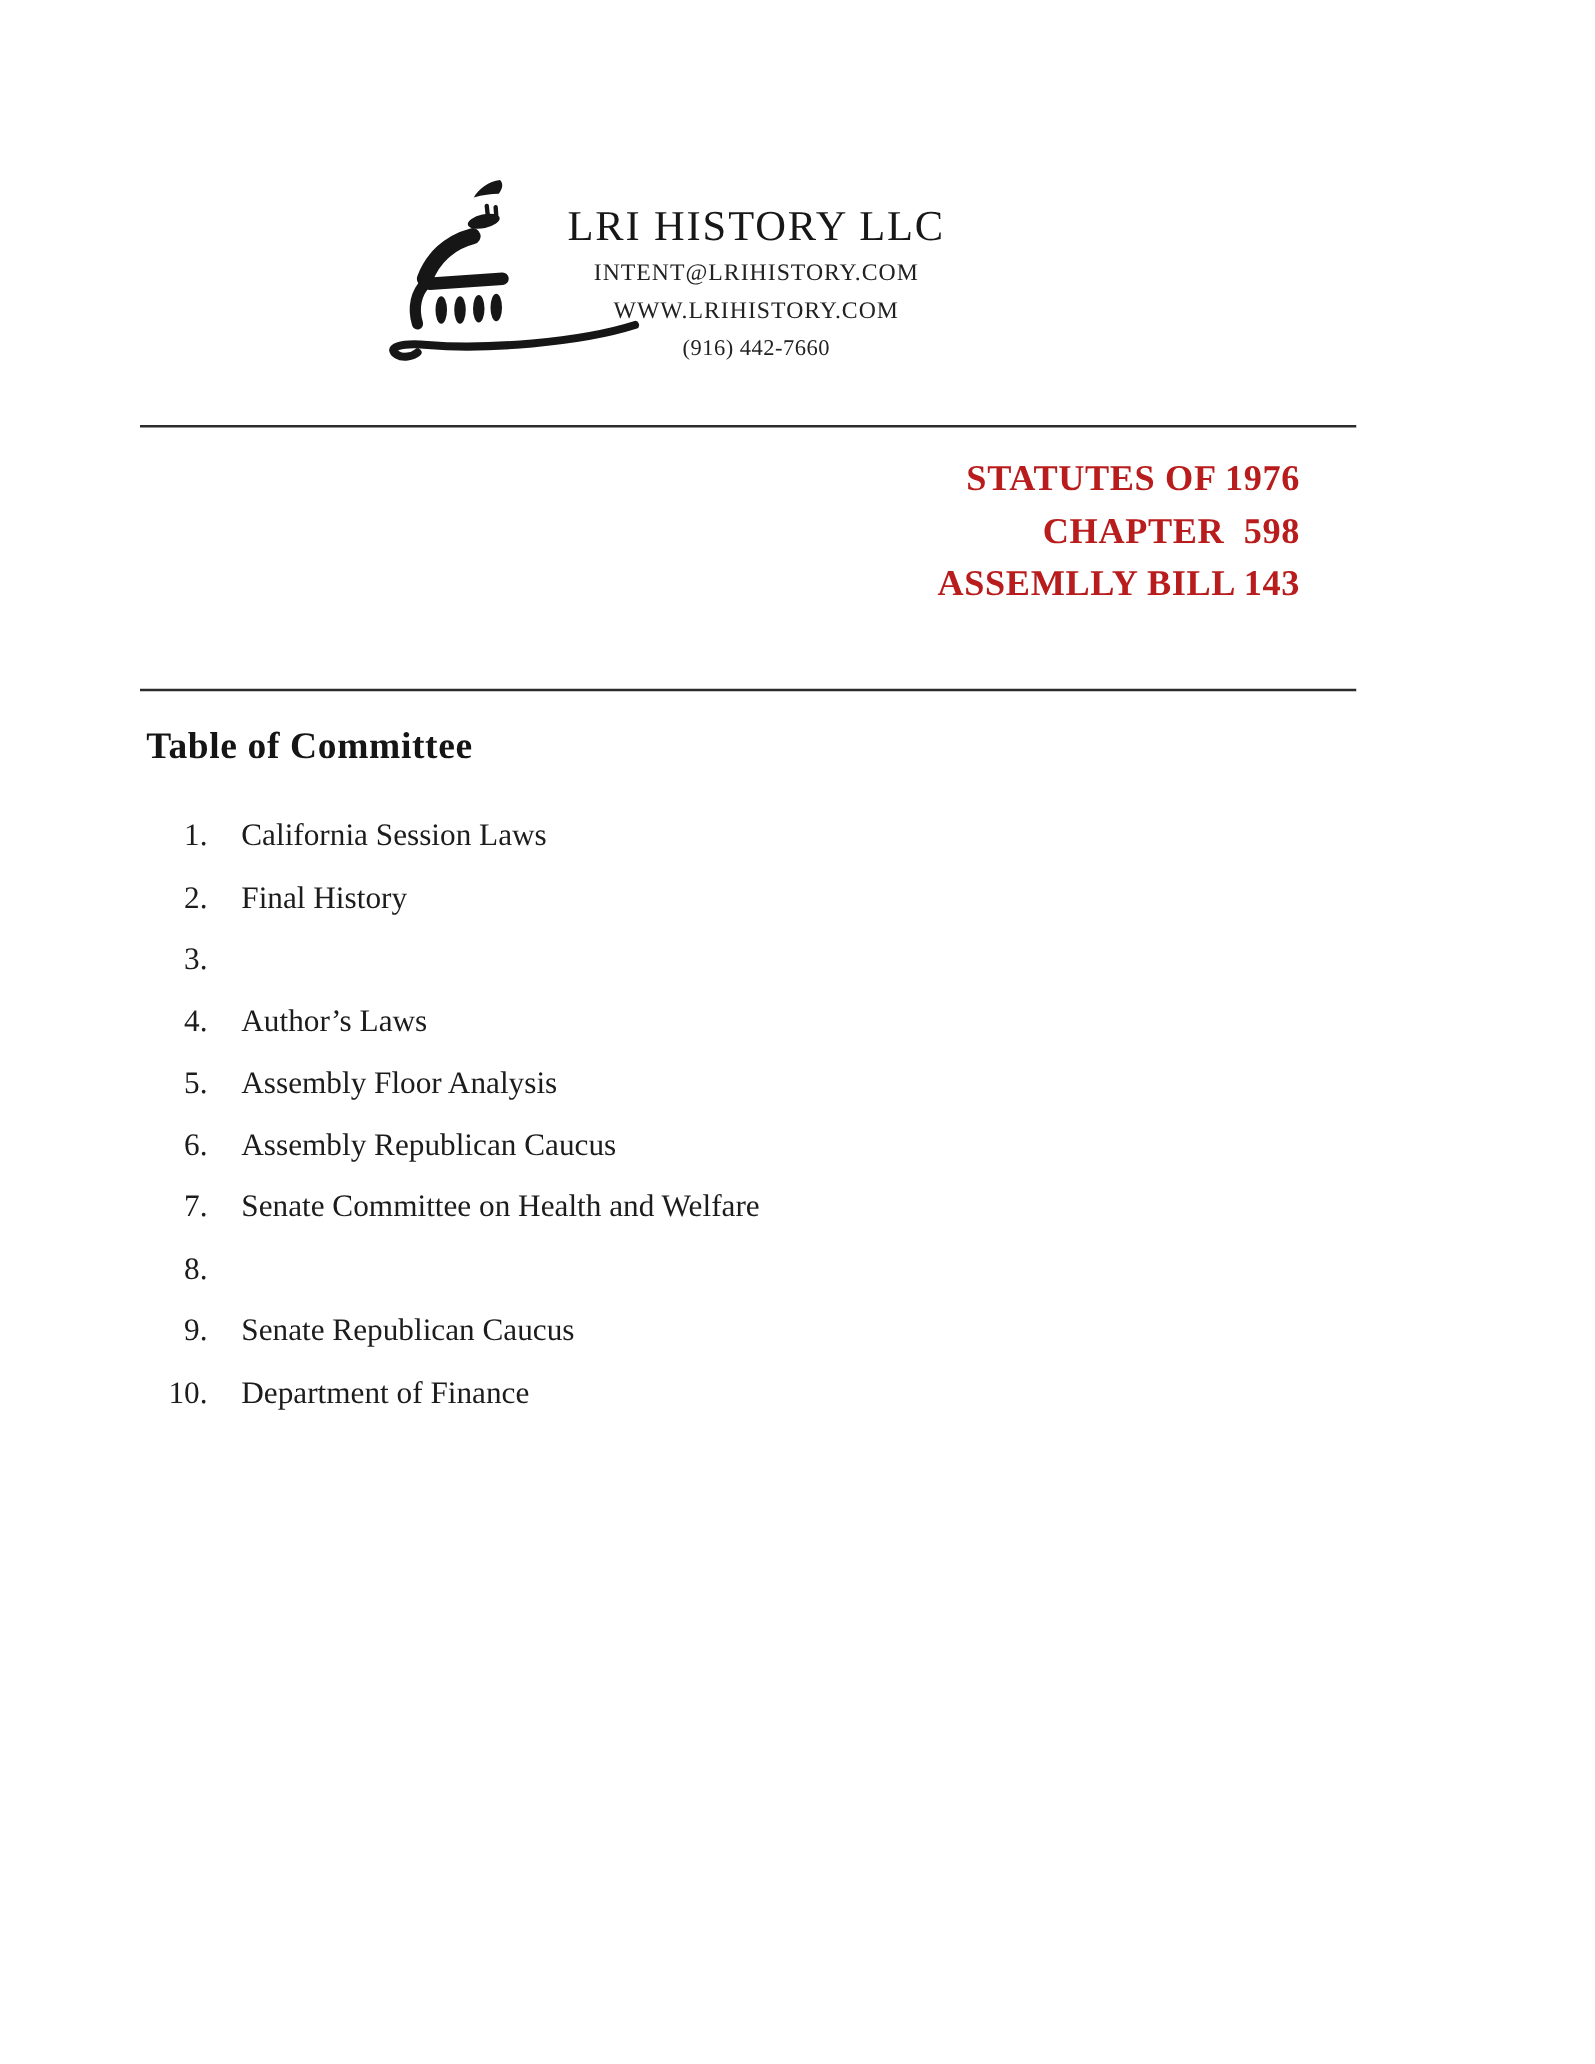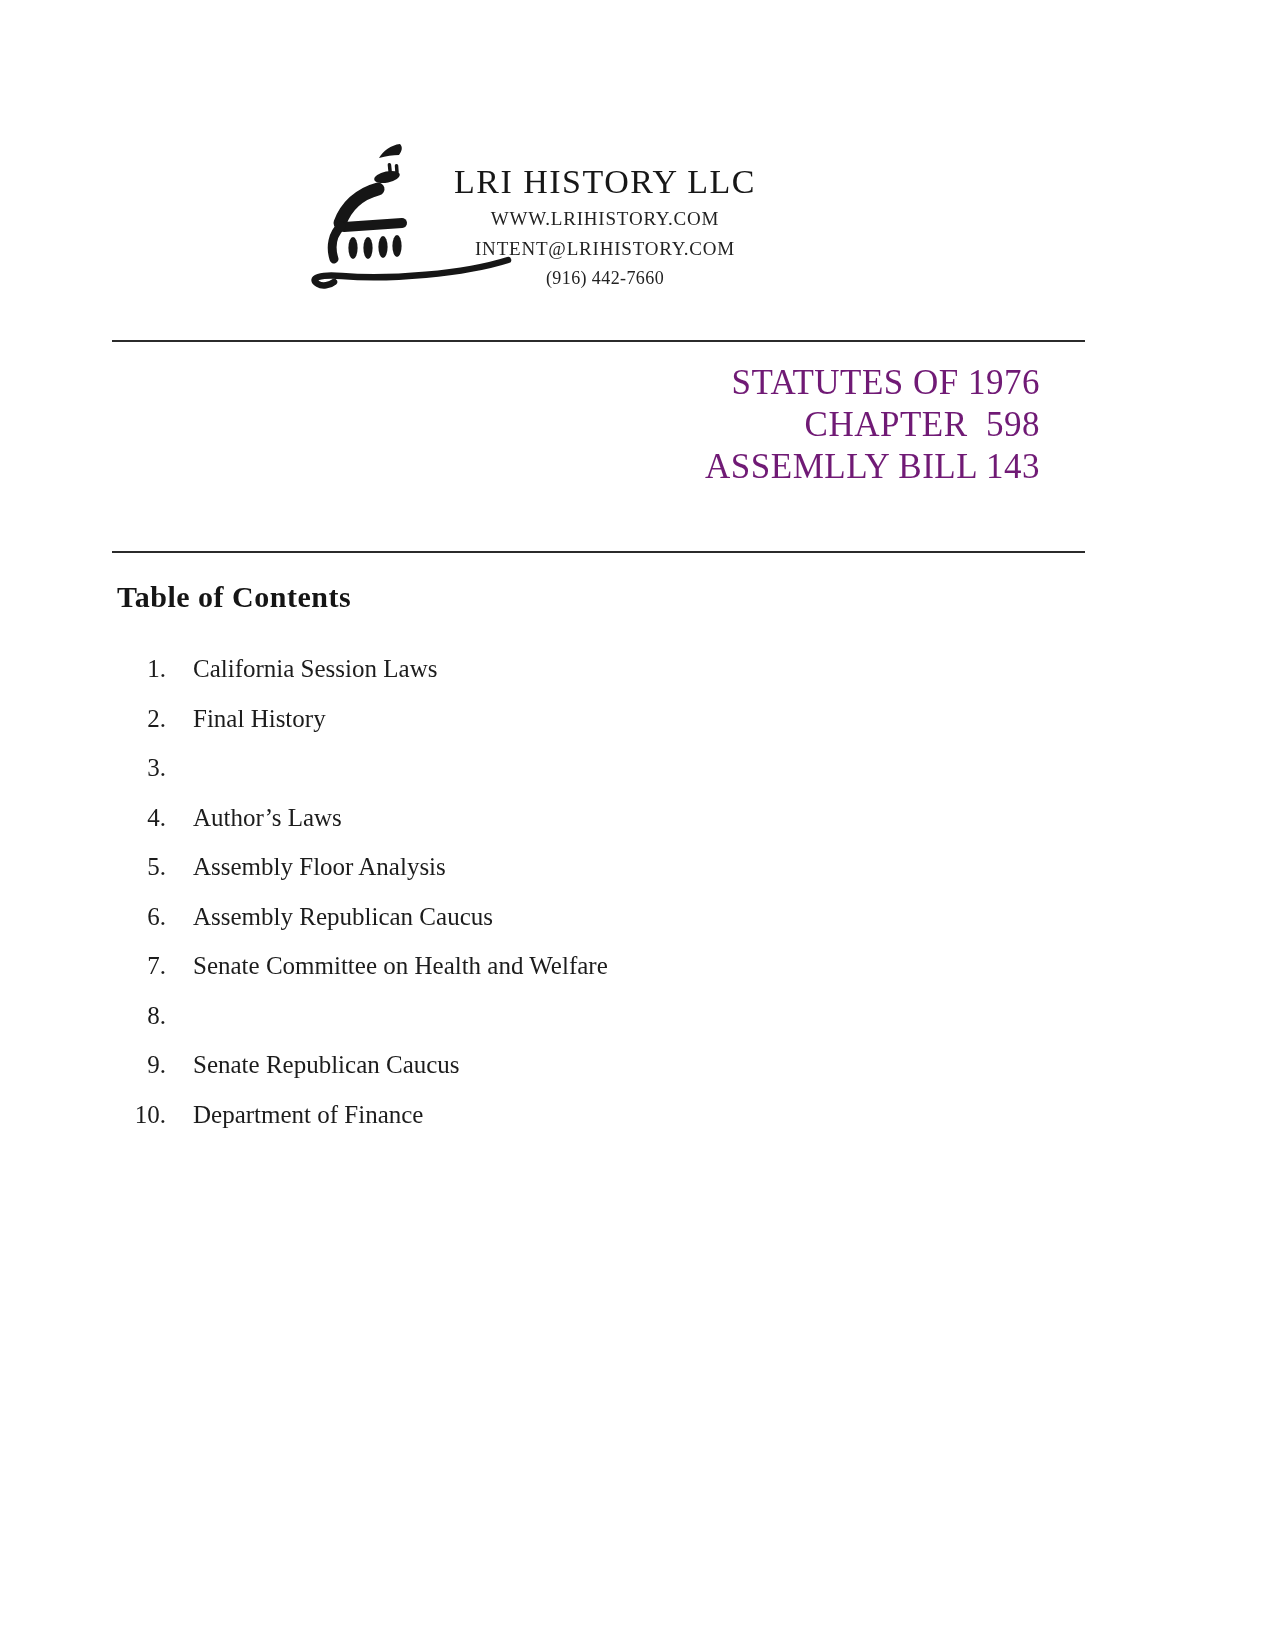--- a/index.html
+++ b/index.html
@@ -61,25 +61,25 @@
   }
   .rule-1 { top:340px; }
   .rule-2 { top:551px; }
 
   
   .ref-block {
     position:absolute;
     top:362px;
     right:236px;
     text-align:right;
-    font-weight:normal;
-    font-size:35px;
+    font-weight:bold;
+    font-size:29px;
     line-height:42px;
     letter-spacing:0.5px;
-    color:#701a75;
+    color:#b91c1c;
   }
   .ref-line { white-space:pre; }
 
   
   .toc-heading {
     position:absolute;
     left:117px; top:580px;
     font-size:30px;
     font-weight:bold;
     letter-spacing:0.5px;
@@ -138,35 +138,35 @@
 
         <path d="M45,98 C37,106 34,118 38,131" stroke-width="9"></path>
 
         <path d="M212,132 C168,146 92,152 46,148 C25,146 12,150 22,156 C26,158.5 34,157.5 38,154" stroke-width="6.5"></path>
       </g>
     </svg>
   </div>
 
   <div class="header-text">
     <div class="company-name">LRI HISTORY LLC</div>
+    <div class="contact-line">INTENT@LRIHISTORY.COM</div>
     <div class="contact-line">WWW.LRIHISTORY.COM</div>
-    <div class="contact-line">INTENT@LRIHISTORY.COM</div>
     <div class="contact-phone">(916) 442-7660</div>
   </div>
 
   <div class="rule rule-1"></div>
   <div class="rule rule-2"></div>
 
   <div class="ref-block">
     <div class="ref-line">STATUTES OF 1976</div>
     <div class="ref-line">CHAPTER  598</div>
     <div class="ref-line">ASSEMLLY BILL 143</div>
   </div>
 
-  <div class="toc-heading">Table of Contents</div>
+  <div class="toc-heading">Table of Committee</div>
 
   <ul class="toc-list">
     <li class="toc-item">
       <span class="toc-num">1.</span>
       <span class="toc-label">California Session Laws</span>
     </li>
     <li class="toc-item">
       <span class="toc-num">2.</span>
       <span class="toc-label">Final History</span>
     </li>

